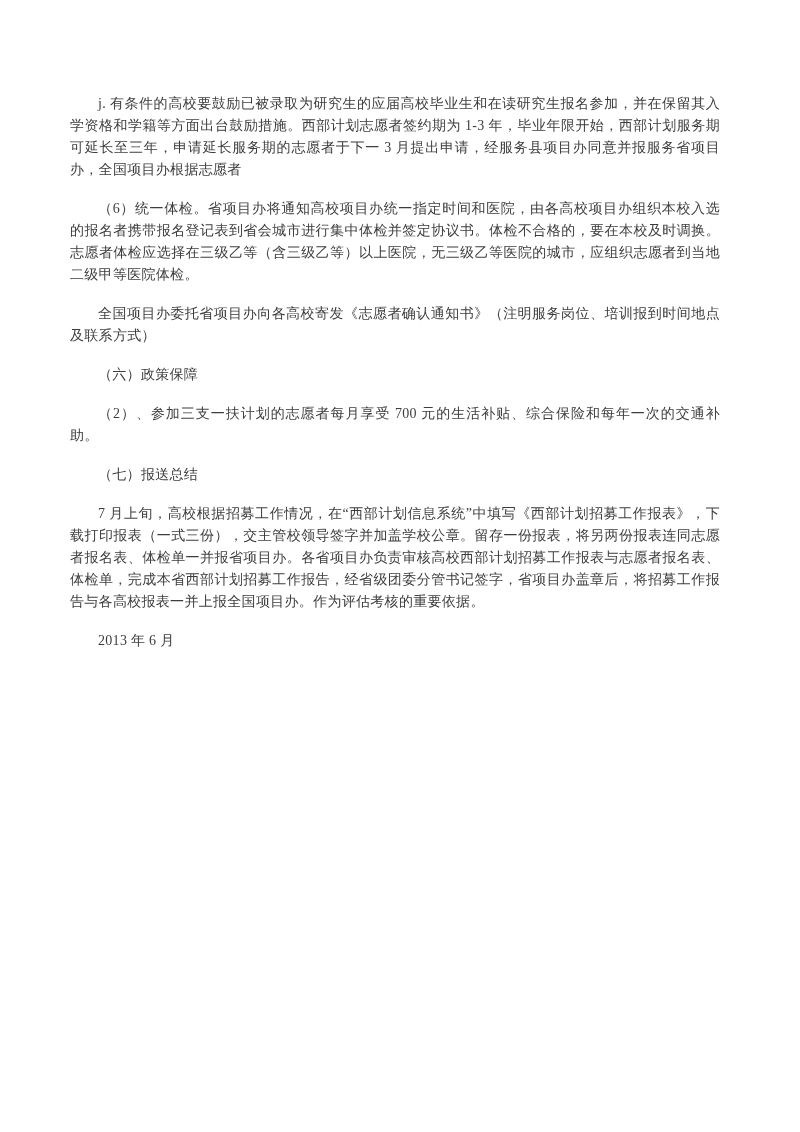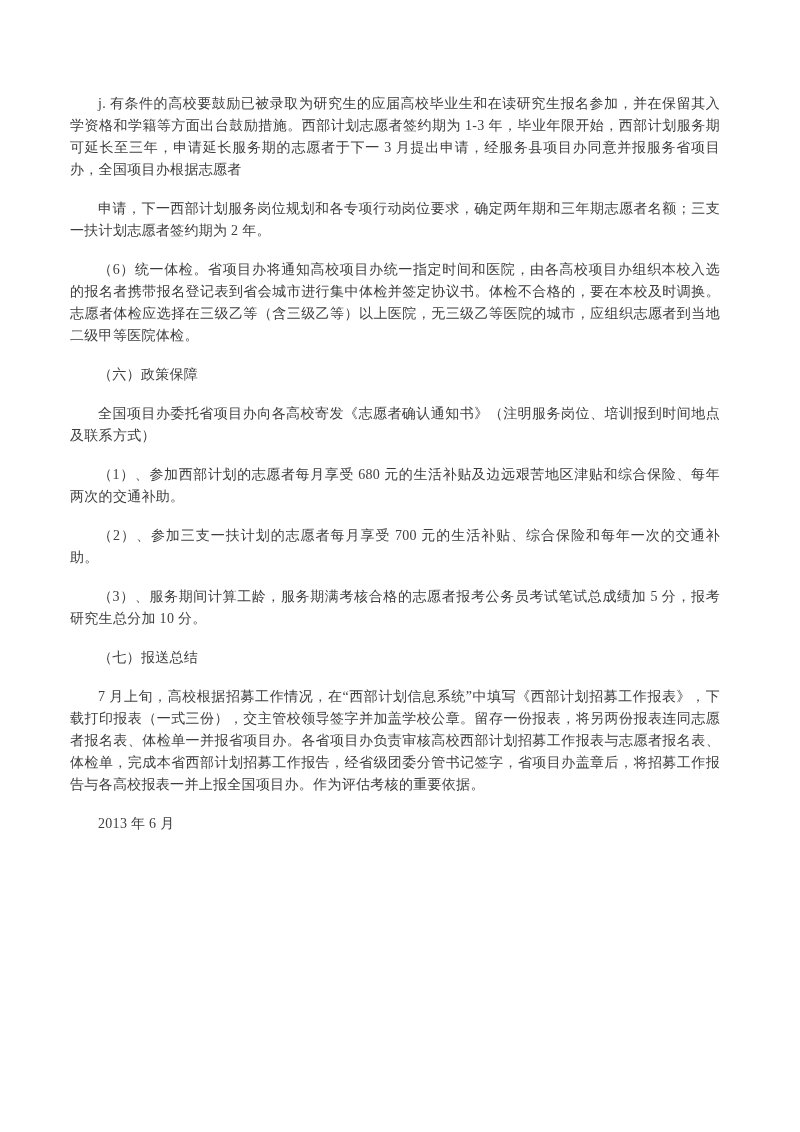--- a/index.html
+++ b/index.html
@@ -26,23 +26,20 @@
     margin: 0 0 17px 0;
     text-indent: 2em;
     word-break: break-all;
   }
 </style>
 </head>
 <body>
 
 <div class="page">
   <p class="para">j. 有条件的高校要鼓励已被录取为研究生的应届高校毕业生和在读研究生报名参加，并在保留其入学资格和学籍等方面出台鼓励措施。西部计划志愿者签约期为 1-3 年，毕业年限开始，西部计划服务期可延长至三年，申请延长服务期的志愿者于下一 3 月提出申请，经服务县项目办同意并报服务省项目办，全国项目办根据志愿者</p>
-  <p class="para">申请，下一西部计划服务岗位规划和各专项行动岗位要求，确定两年期和三年期志愿者名额；三支一扶计划志愿者签约期为 2 年。</p>
   <p class="para">（6）统一体检。省项目办将通知高校项目办统一指定时间和医院，由各高校项目办组织本校入选的报名者携带报名登记表到省会城市进行集中体检并签定协议书。体检不合格的，要在本校及时调换。志愿者体检应选择在三级乙等（含三级乙等）以上医院，无三级乙等医院的城市，应组织志愿者到当地二级甲等医院体检。</p>
+  <p class="para">全国项目办委托省项目办向各高校寄发《志愿者确认通知书》（注明服务岗位、培训报到时间地点及联系方式）</p>
   <p class="para">（六）政策保障</p>
-  <p class="para">全国项目办委托省项目办向各高校寄发《志愿者确认通知书》（注明服务岗位、培训报到时间地点及联系方式）</p>
-  <p class="para">（1）、参加西部计划的志愿者每月享受 680 元的生活补贴及边远艰苦地区津贴和综合保险、每年两次的交通补助。</p>
   <p class="para">（2）、参加三支一扶计划的志愿者每月享受 700 元的生活补贴、综合保险和每年一次的交通补助。</p>
-  <p class="para">（3）、服务期间计算工龄，服务期满考核合格的志愿者报考公务员考试笔试总成绩加 5 分，报考研究生总分加 10 分。</p>
   <p class="para">（七）报送总结</p>
   <p class="para">7 月上旬，高校根据招募工作情况，在“西部计划信息系统”中填写《西部计划招募工作报表》，下载打印报表（一式三份），交主管校领导签字并加盖学校公章。留存一份报表，将另两份报表连同志愿者报名表、体检单一并报省项目办。各省项目办负责审核高校西部计划招募工作报表与志愿者报名表、体检单，完成本省西部计划招募工作报告，经省级团委分管书记签字，省项目办盖章后，将招募工作报告与各高校报表一并上报全国项目办。作为评估考核的重要依据。</p>
   <p class="para">2013 年 6 月</p>
 </div>
 
 </body></html>

